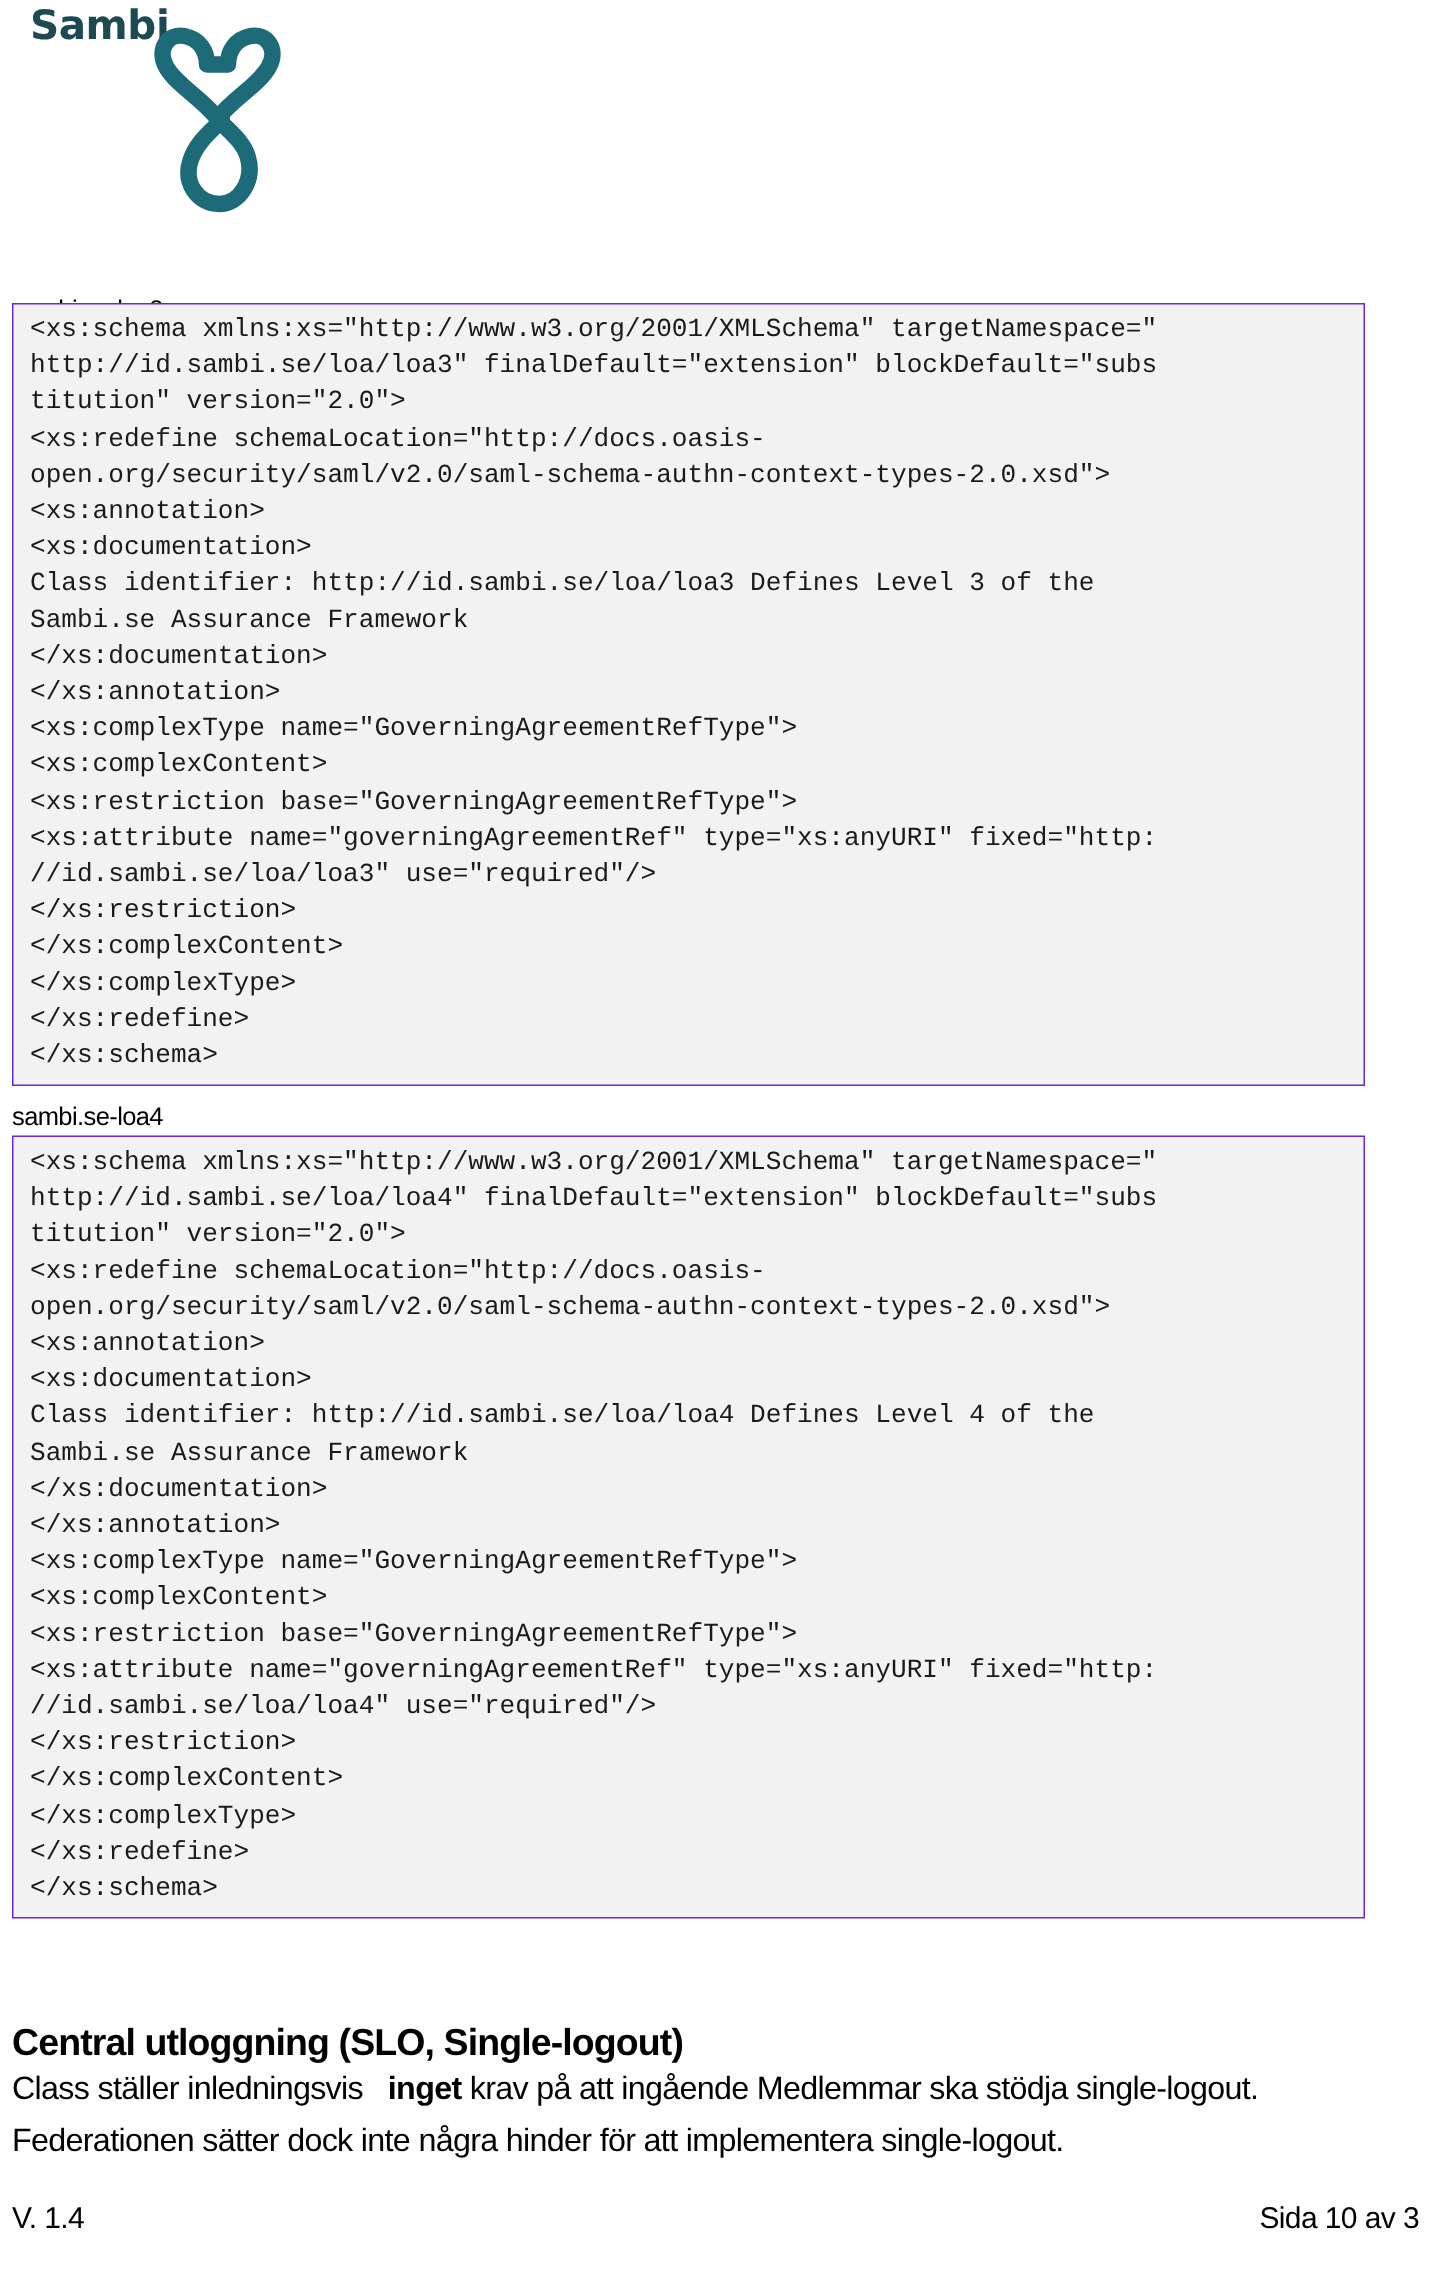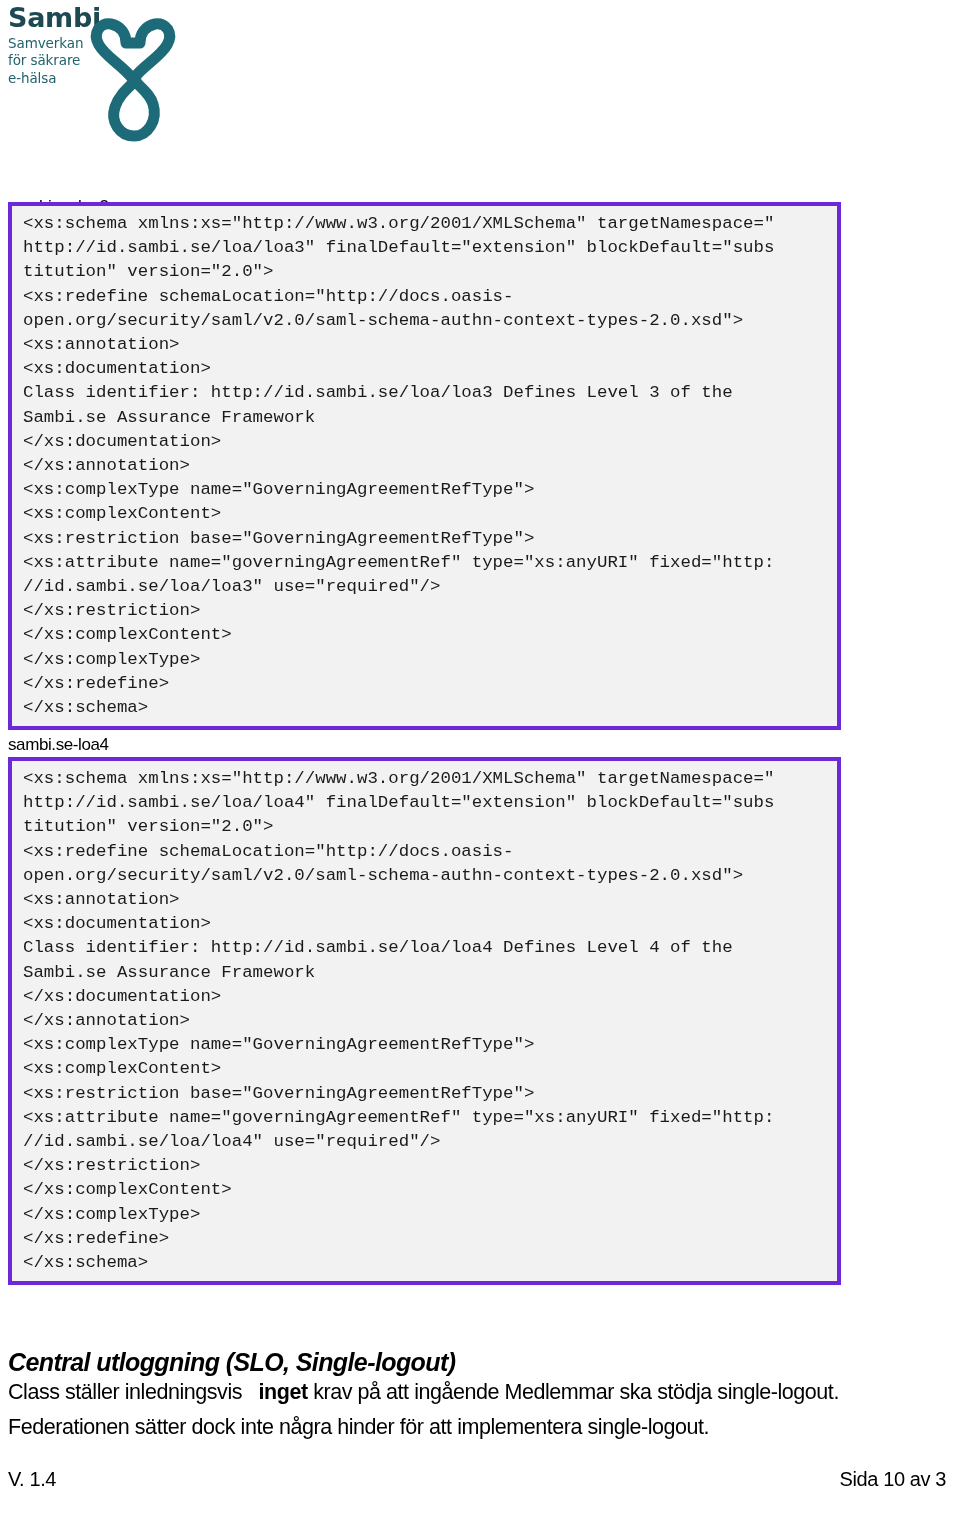--- a/index.html
+++ b/index.html
@@ -12,21 +12,21 @@
     height: 1518px;
     position: relative;
     font-family: "Liberation Sans", sans-serif;
     color: #000000;
     overflow: hidden;
   }
 
   
   .doc-header {
     position: absolute;
-    left: 0;
+    left: 12px;
     top: 0;
     width: 793px;
     height: 172px;
   }
   .logo-block {
     position: absolute;
     left: 8px;
     top: 4px;
     width: 200px;
     height: 150px;
@@ -66,23 +66,23 @@
     font-size: 17px;
     font-weight: normal;
     color: #000;
     letter-spacing: -0.4px;
     line-height: 1;
     position: absolute;
   }
   .code-box {
     position: absolute;
     left: 8px;
-    width: 833px;
+    width: 902px;
     background: #f2f2f2;
-    border: 4px solid #6d28d9;
+    border: 1px solid #6d28d9;
     box-sizing: border-box;
   }
   .code-box pre {
     margin: 0;
     padding: 6px 0 6px 11px;
     font-family: "Liberation Mono", "DejaVu Sans Mono", monospace;
     font-size: 17.4px;
     line-height: 24.2px;
     color: #1a1a1a;
     white-space: pre;
@@ -95,21 +95,20 @@
   #block2-box     { top: 757px; }
 
   
   .section-heading {
     position: absolute;
     left: 8px;
     top: 1310px;
     font-family: "Liberation Sans", sans-serif;
     font-size: 25px;
     font-weight: bold;
-    font-style: italic;
     letter-spacing: -0.6px;
     color: #000;
     line-height: 1;
     margin-top: 40px;
   }
   .body-para {
     position: absolute;
     left: 8px;
     top: 1353px;
     width: 930px;
@@ -136,25 +135,20 @@
     color: #000;
     gap: 34px;
   }
 </style>
 </head>
 <body>
 
 <div class="doc-header">
   <div class="logo-block">
     <div class="logo-wordmark">Sambi</div>
-    <div class="logo-tagline">
-      <span>Samverkan</span>
-      <span>för säkrare</span>
-      <span>e-hälsa</span>
-    </div>
   </div>
 
   <div class="logo-mark">
     <svg viewBox="0 0 110 140" width="110" height="140" aria-hidden="true">
       <g fill="none" stroke="#1d6b78" stroke-width="11" stroke-linecap="round" stroke-linejoin="round">
         <path d="M55 67
                  C 44 53, 28 45, 21 33
                  C 14 21, 22 10, 33 12
                  C 43 14, 48 22, 48 31
                  L 62 31

